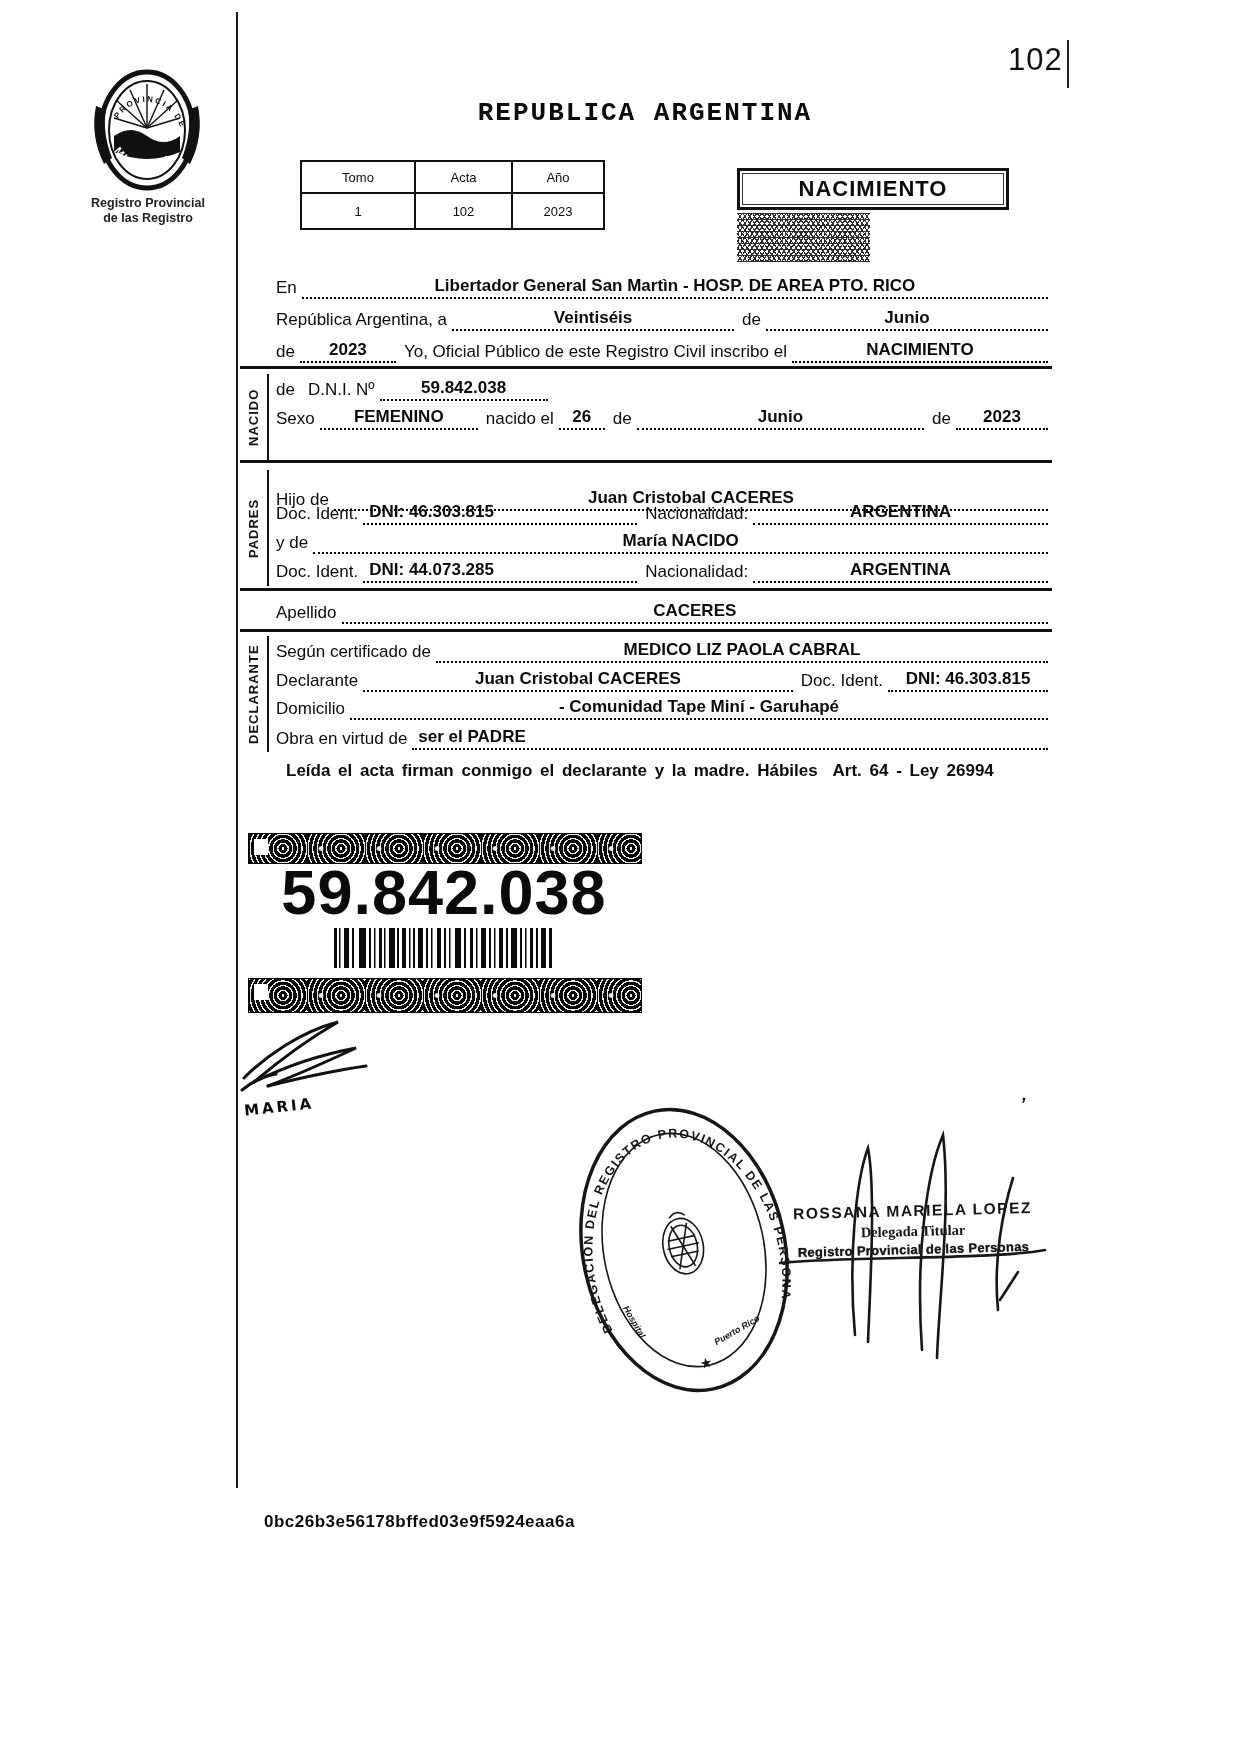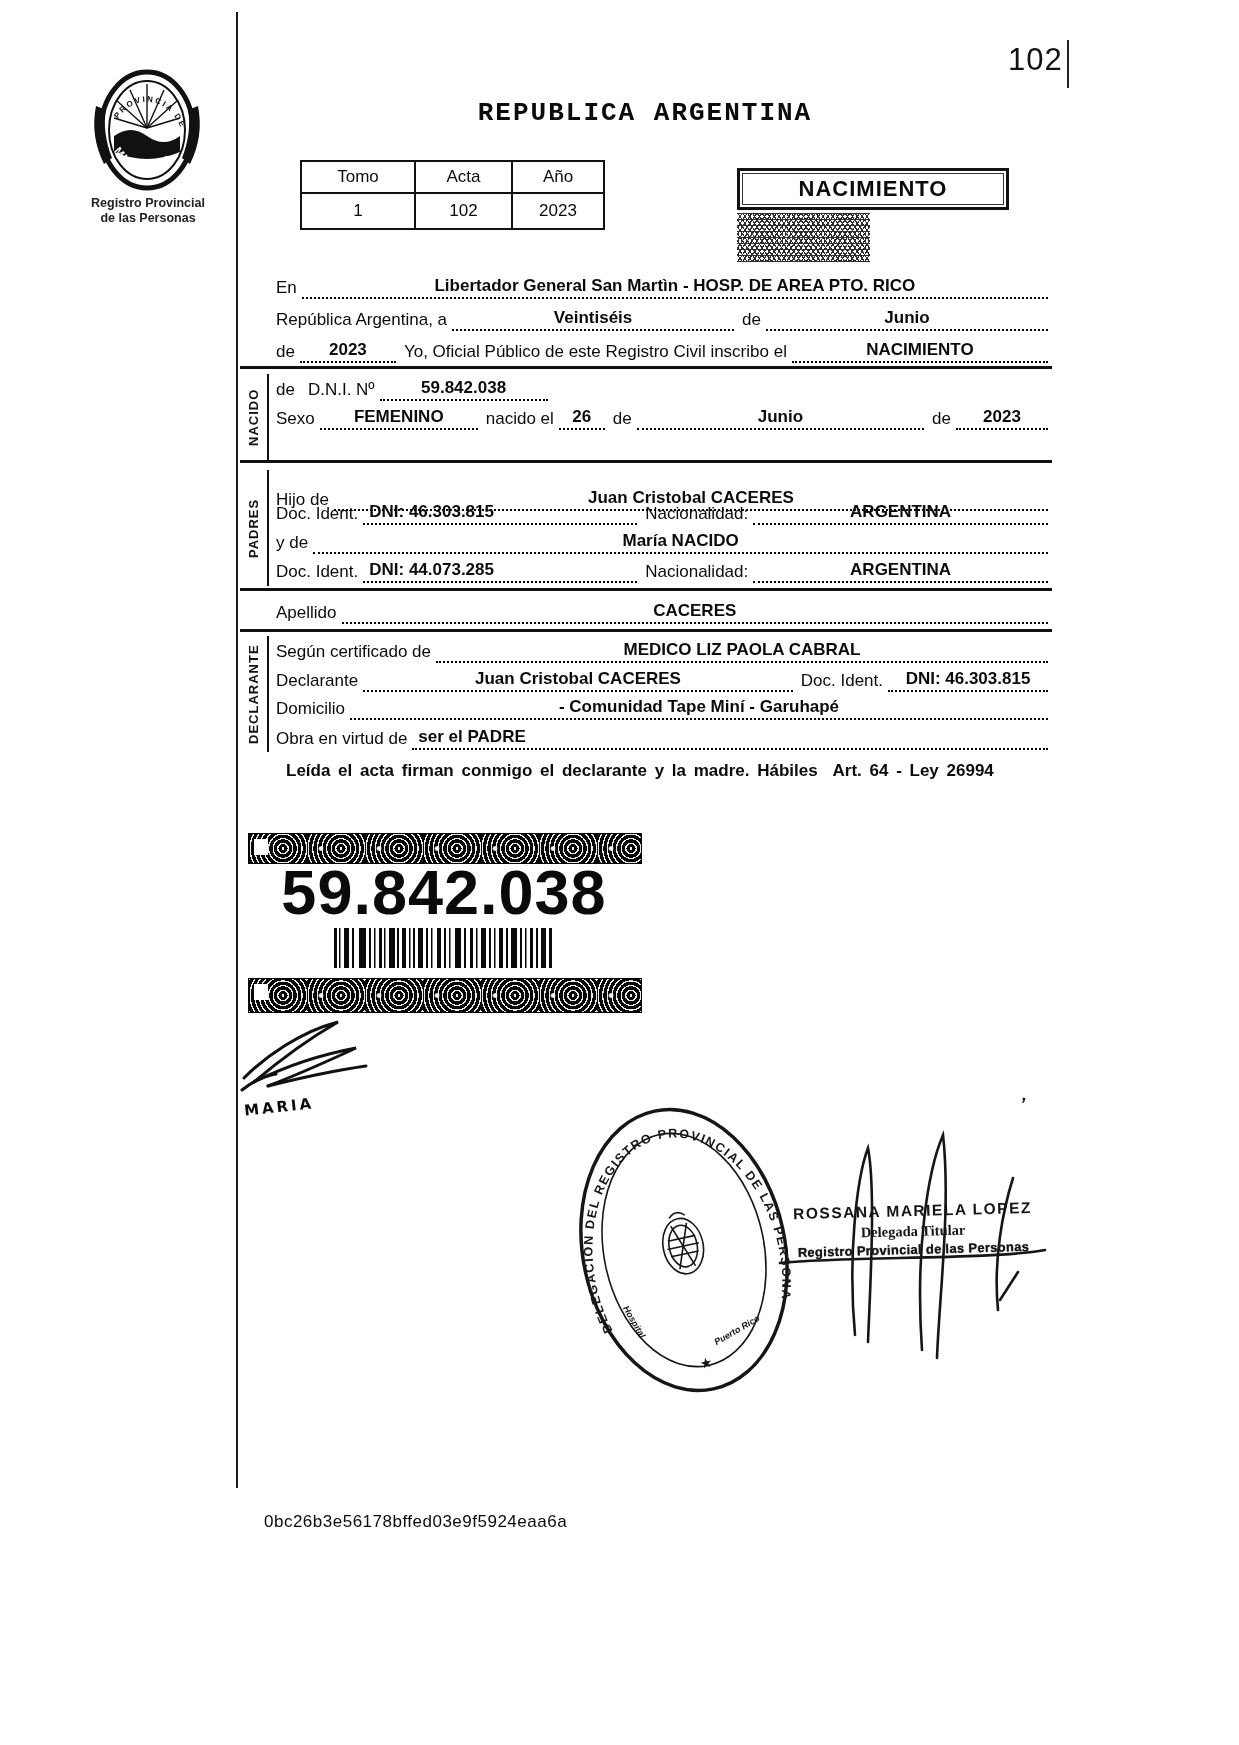--- a/index.html
+++ b/index.html
@@ -12,21 +12,21 @@
   .logo-caption{left:62px;top:196px;width:172px;text-align:center;font-weight:bold;
                 font-size:12.5px;line-height:15px;color:#222;}
   
   .pagenum{left:1008px;top:42px;font-size:31px;letter-spacing:1px;color:#111;}
   .pagenum-edge{left:1067px;top:40px;width:2px;height:48px;background:#222;}
   
   .title{left:395px;top:98px;width:500px;text-align:center;font-family:"Liberation Mono",monospace;
          font-weight:bold;font-size:26px;letter-spacing:2px;white-space:nowrap;}
   
   .acta{left:300px;top:160px;border-collapse:collapse;}
-  .acta td{border:2px solid #111;text-align:center;font-size:17px;padding:0;}
+  .acta td{border:2px solid #111;text-align:center;font-size:13px;padding:0;}
   .acta .hrow td{height:30px;}
   .acta .vrow td{height:34px;}
   .c1{width:112px;} .c2{width:95px;} .c3{width:90px;}
   
   .nbox{left:737px;top:168px;width:272px;height:42px;border:3px solid #111;box-sizing:border-box;
         display:flex;align-items:center;justify-content:center;}
   .nbox-inner{width:calc(100% - 6px);height:calc(100% - 6px);border:1px solid #333;
         display:flex;align-items:center;justify-content:center;font-size:22px;font-weight:600;letter-spacing:1px;}
   .hatch{left:737px;top:213px;width:133px;height:49px;opacity:.82;
     background-image:repeating-linear-gradient(55deg,#000 0 1.2px,transparent 1.2px 4px),
@@ -62,21 +62,21 @@
   
   .maria{left:244px;top:1098px;font-size:15px;font-weight:bold;letter-spacing:3px;
          transform:rotate(-6deg);font-family:"DejaVu Sans",sans-serif;}
   .tick{left:1020px;top:1094px;font-size:18px;font-weight:bold;transform:rotate(14deg);}
   
   .stamp{left:778px;top:1202px;width:270px;text-align:center;transform:rotate(-1.5deg);color:#151515;}
   .stamp .nm{font-size:15.5px;font-weight:bold;letter-spacing:1.5px;white-space:nowrap;}
   .stamp .tt{font-family:"Liberation Serif",serif;font-weight:bold;font-size:14.5px;margin-top:3px;}
   .stamp .org{font-size:13px;font-weight:bold;margin-top:2px;letter-spacing:.3px;white-space:nowrap;
               text-shadow:0 0 1px #333;}
-  .hash{left:264px;top:1512px;font-size:17px;font-weight:normal;letter-spacing:.5px;}
+  .hash{left:264px;top:1512px;font-size:17px;font-weight:bold;letter-spacing:.5px;}
   svg text{font-family:"Liberation Sans",sans-serif;}
 </style>
 </head>
 <body>
 
 <div class="sheet">
 
   <div class="abs vline"></div>
 
   <svg class="abs" style="left:86px;top:66px" width="122" height="130" viewBox="0 0 122 130">
@@ -100,21 +100,21 @@
     </defs>
     <text font-size="8" font-weight="bold" fill="#111" letter-spacing="2">
       <textPath href="#lgtop" startOffset="8">PROVINCIA DE</textPath>
     </text>
     <text font-size="11" font-weight="bold" fill="#fff" letter-spacing="2">
       <textPath href="#lgbot" startOffset="14">MISIONES</textPath>
     </text>
   </svg>
   <div class="abs logo-caption">
     <div>Registro Provincial</div>
-    <div>de las Personas</div>
+    <div>de las Registro</div>
   </div>
 
   <div class="abs pagenum">102</div>
   <div class="abs pagenum-edge"></div>
 
   <div class="abs title">REPUBLICA ARGENTINA</div>
 
   <table class="abs acta">
     <tbody>
         <tr class="hrow">

